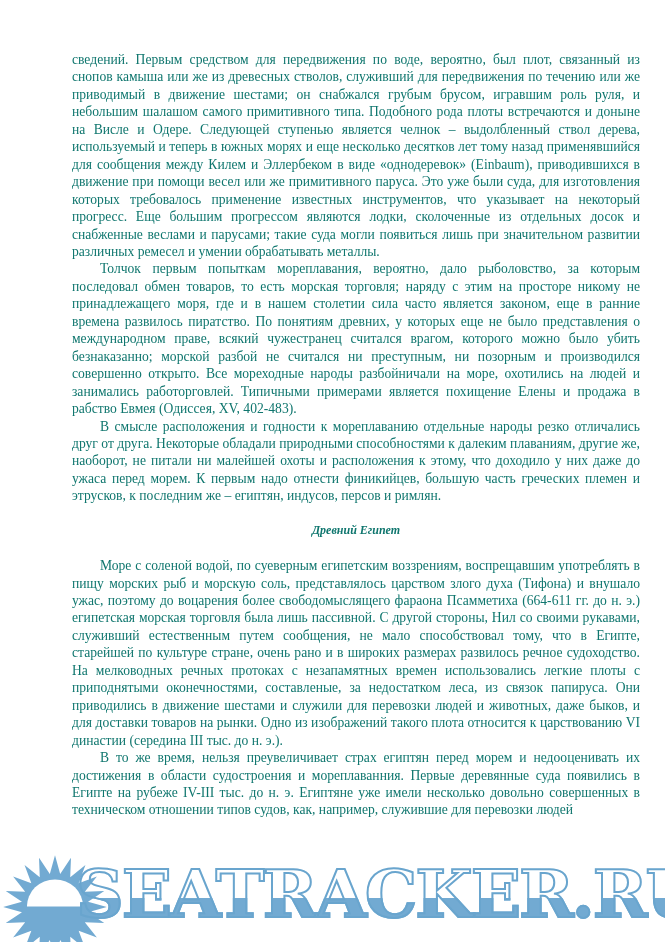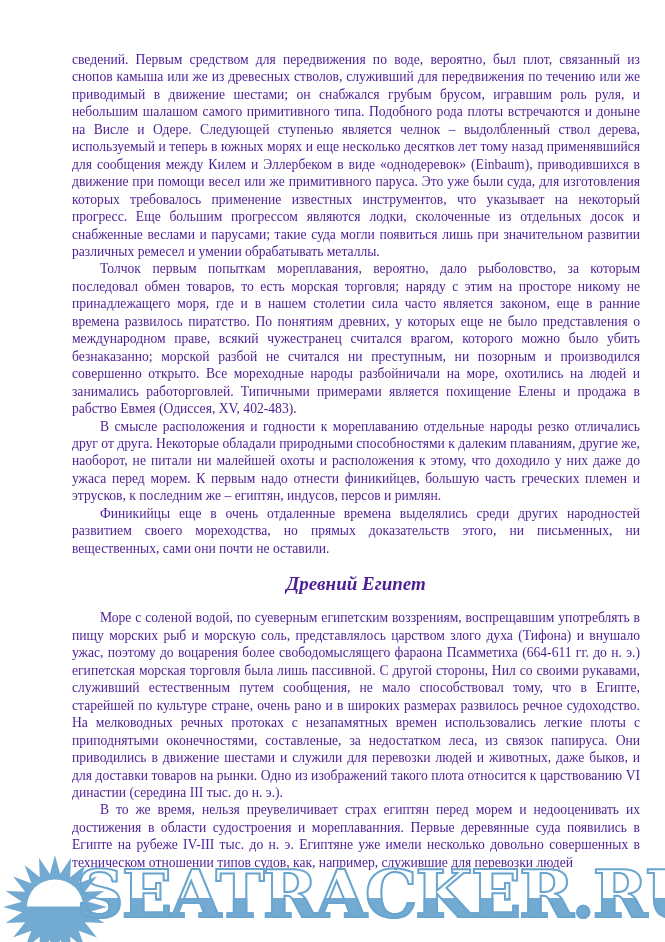--- a/index.html
+++ b/index.html
@@ -10,32 +10,32 @@
     overflow: hidden;
     font-family: "Liberation Serif", serif;
   }
   .page-text {
     position: absolute;
     left: 72px; top: 51px;
     width: 568px;
     font-size: 13.6px;
     line-height: 17.45px;
     text-align: justify;
-    color: #4c1d95;
+    color: #0f766e;
     z-index: 1;
   }
   .page-text p {
     margin: 0;
     text-indent: 28px;
     hyphens: none;
   }
   .page-text p.noindent { text-indent: 0; }
   .section-heading {
     margin: 17.45px 0;
-    font-size: 19px;
+    font-size: 12px;
     font-weight: bold;
     font-style: italic;
     text-align: center;
     text-indent: 0;
   }
   .watermark {
     position: absolute;
     left: 0; top: 845px;
     width: 665px; height: 97px;
     z-index: 2;
@@ -68,21 +68,20 @@
 </style>
 </head>
 <body>
 
 <div class="page">
 
   <div class="page-text" id="blocks">
       <p class="noindent">сведений. Первым средством для передвижения по воде, вероятно, был плот, связанный из снопов камыша или же из древесных стволов, служивший для передвижения по течению или же приводимый в движение шестами; он снабжался грубым брусом, игравшим роль руля, и небольшим шалашом самого примитивного типа. Подобного рода плоты встречаются и доныне на Висле и Одере. Следующей ступенью является челнок – выдолбленный ствол дерева, используемый и теперь в южных морях и еще несколько десятков лет тому назад применявшийся для сообщения между Килем и Эллербеком в виде «однодеревок» (Einbaum), приводившихся в движение при помощи весел или же примитивного паруса. Это уже были суда, для изготовления которых требовалось применение известных инструментов, что указывает на некоторый прогресс. Еще большим прогрессом являются лодки, сколоченные из отдельных досок и снабженные веслами и парусами; такие суда могли появиться лишь при значительном развитии различных ремесел и умении обрабатывать металлы.</p>
       <p>Толчок первым попыткам мореплавания, вероятно, дало рыболовство, за которым последовал обмен товаров, то есть морская торговля; наряду с этим на просторе никому не принадлежащего моря, где и в нашем столетии сила часто является законом, еще в ранние времена развилось пиратство. По понятиям древних, у которых еще не было представления о международном праве, всякий чужестранец считался врагом, которого можно было убить безнаказанно; морской разбой не считался ни преступным, ни позорным и производился совершенно открыто. Все мореходные народы разбойничали на море, охотились на людей и занимались работорговлей. Типичными примерами является похищение Елены и продажа в рабство Евмея (Одиссея, XV, 402-483).</p>
       <p>В смысле расположения и годности к мореплаванию отдельные народы резко отличались друг от друга. Некоторые обладали природными способностями к далеким плаваниям, другие же, наоборот, не питали ни малейшей охоты и расположения к этому, что доходило у них даже до ужаса перед морем. К первым надо отнести финикийцев, большую часть греческих племен и этрусков, к последним же – египтян, индусов, персов и римлян.</p>
-      <p>Финикийцы еще в очень отдаленные времена выделялись среди других народностей развитием своего мореходства, но прямых доказательств этого, ни письменных, ни вещественных, сами они почти не оставили.</p>
       <h3 class="section-heading">Древний Египет</h3>
       <p>Море с соленой водой, по суеверным египетским воззрениям, воспрещавшим употреблять в пищу морских рыб и морскую соль, представлялось царством злого духа (Тифона) и внушало ужас, поэтому до воцарения более свободомыслящего фараона Псамметиха (664-611 гг. до н. э.) египетская морская торговля была лишь пассивной. С другой стороны, Нил со своими рукавами, служивший естественным путем сообщения, не мало способствовал тому, что в Египте, старейшей по культуре стране, очень рано и в широких размерах развилось речное судоходство. На мелководных речных протоках с незапамятных времен использовались легкие плоты с приподнятыми оконечностями, составленые, за недостатком леса, из связок папируса. Они приводились в движение шестами и служили для перевозки людей и животных, даже быков, и для доставки товаров на рынки. Одно из изображений такого плота относится к царствованию VI династии (середина III тыс. до н. э.).</p>
       <p>В то же время, нельзя преувеличивает страх египтян перед морем и недооценивать их достижения в области судостроения и мореплаванния. Первые деревянные суда появились в Египте на рубеже IV-III тыс. до н. э. Египтяне уже имели несколько довольно совершенных в техническом отношении типов судов, как, например, служившие для перевозки людей</p>
     </div>
 
   <div class="watermark">
     <svg class="wm-sun" viewBox="0 0 100 100" xmlns="http://www.w3.org/2000/svg" aria-hidden="true">
       <polygon fill="#72aad2" points="
         98.0,50.0 80.6,54.8 95.6,64.8 77.6,64.1 88.8,78.2 71.9,71.9
         78.2,88.8 64.1,77.6 64.8,95.6 54.8,80.6 50,98 45.2,80.6

